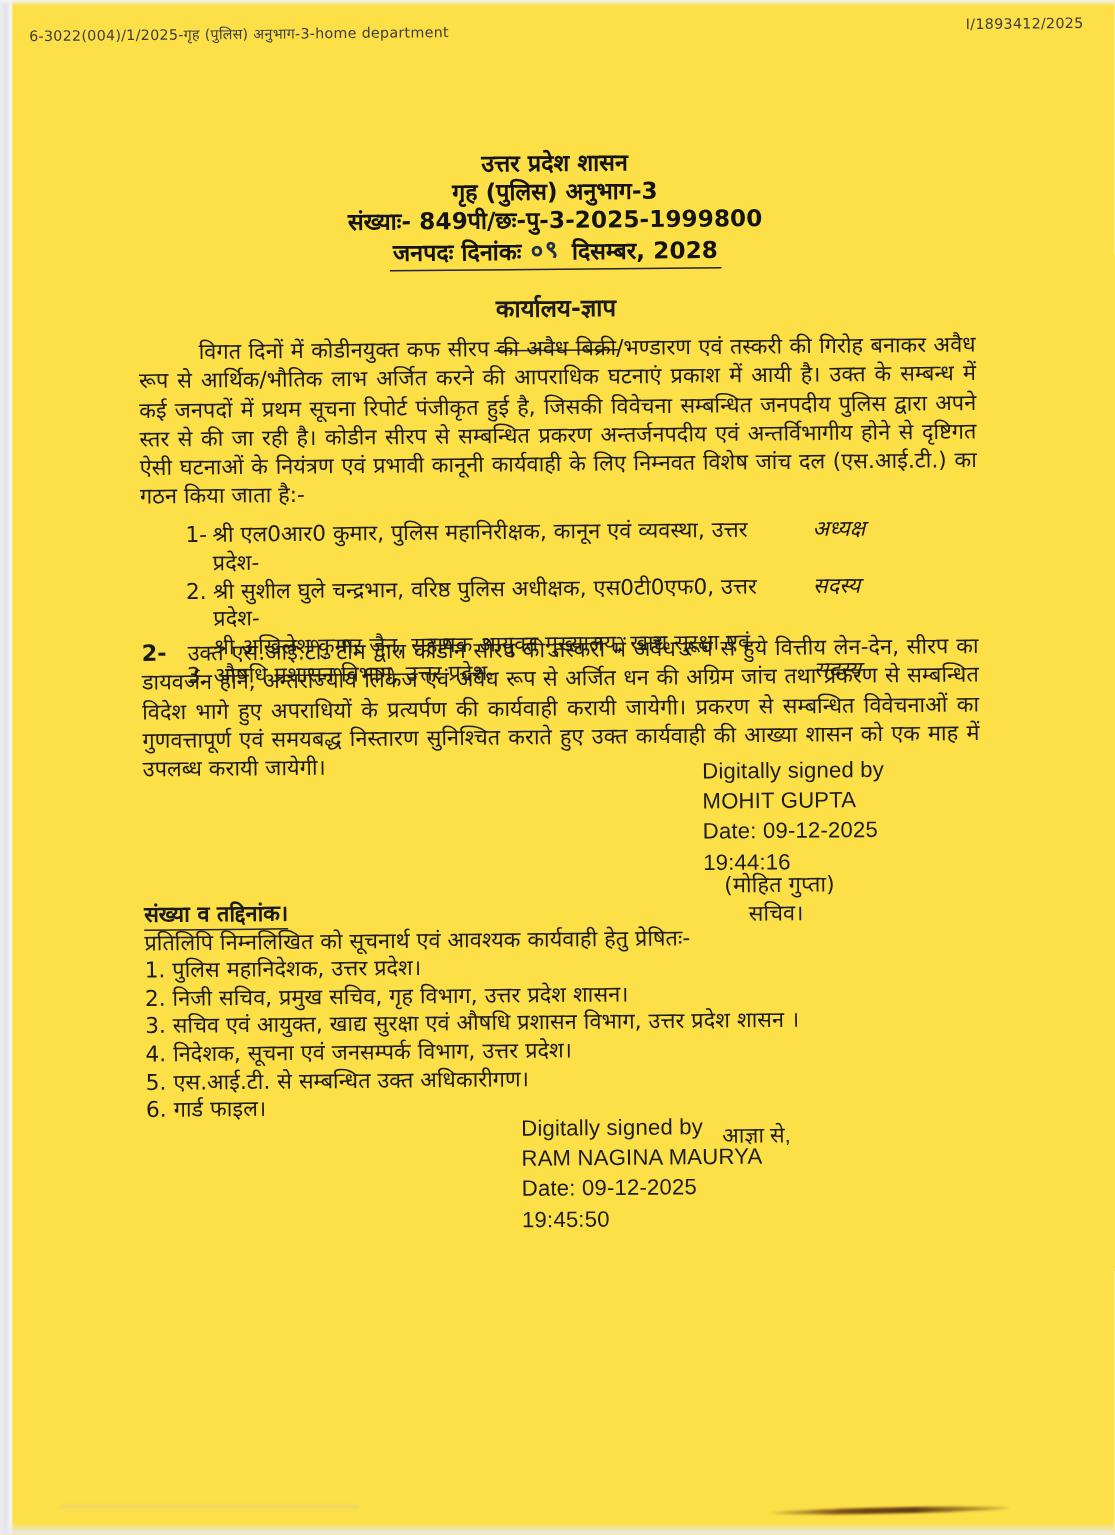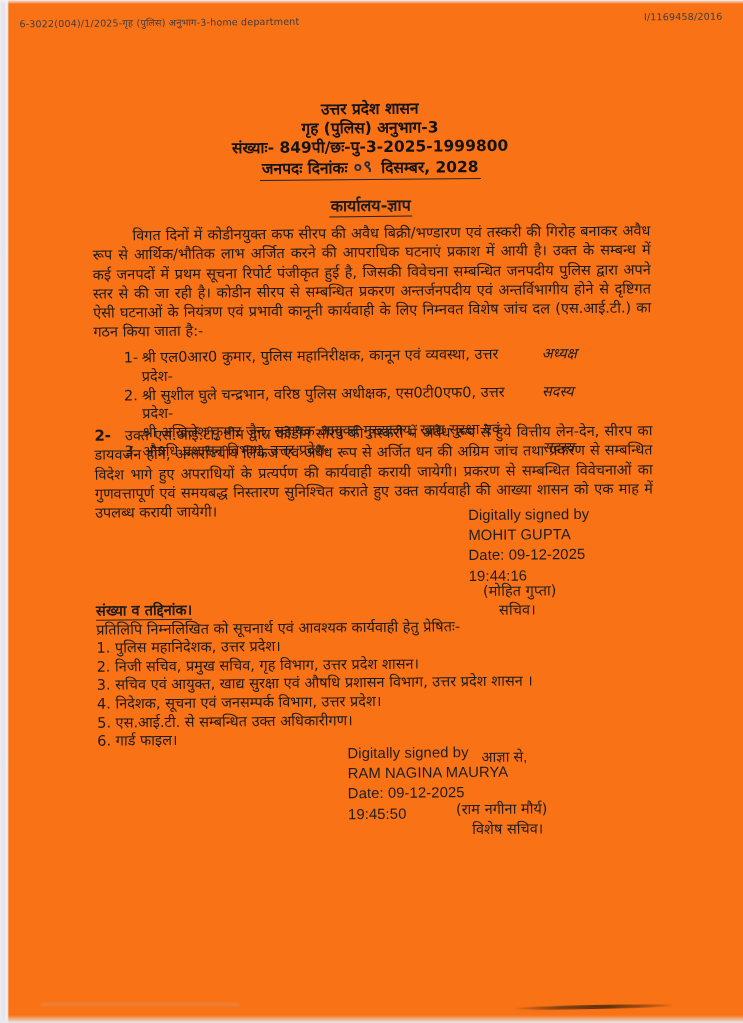--- a/index.html
+++ b/index.html
@@ -2,21 +2,21 @@
 <html><head>
 <meta charset="utf-8">
 <style>
   html,body{margin:0;padding:0;}
   body{
     width:743px;height:1023px;overflow:hidden;position:relative;
     background:#fdfdfd;
     font-family:"DejaVu Sans",sans-serif;
     color:#1c1c1e;
   }
-  .sheet{position:absolute;inset:0;background:#f97316;}
+  .sheet{position:absolute;inset:0;background:#fde047;}
   .sheet-inner{
     position:absolute;inset:0;
     transform:rotate(-0.55deg);
     transform-origin:372px 500px;
   }
   
   .edge-left{position:absolute;left:0;top:0;bottom:0;width:9px;
     background:linear-gradient(to right,#ededf0 0,#e2e2e7 45%,#f7f7f9 80%,rgba(255,255,255,0) 100%);z-index:5;}
   .edge-bottom{position:absolute;left:0;right:0;bottom:0;height:8px;
     background:linear-gradient(to bottom,rgba(255,255,255,0),#e7eaf0);z-index:5;}
@@ -30,21 +30,21 @@
 
   
   .doc-head{position:absolute;top:100px;left:95px;width:557px;text-align:center;
     font-weight:bold;font-size:15.5px;line-height:19px;color:#141416;}
   .doc-head .line{margin-bottom:0;}
   .date-line{display:inline-block;border-bottom:1.6px solid #232325;padding:0 2px 1px 2px;margin-top:1px;}
   .hand-date{display:inline-block;font-size:16px;color:#243049;font-weight:600;
     transform:rotate(-5deg) translateY(-1px);margin:0 8px 0 6px;letter-spacing:1.5px;}
 
   .doc-title{position:absolute;top:194px;left:95px;width:557px;text-align:center;}
-  .doc-title span{font-weight:bold;font-size:16px;border-bottom:1.6px solid #232325;padding:0 1px 1px 1px;}
+  .doc-title span{font-weight:bold;font-size:16px;border-bottom:1.6px solid #232325;padding:0 1px 18px 1px;}
 
   .para{position:absolute;left:95px;width:558px;margin:0;
     font-size:14.5px;line-height:19.3px;text-align:justify;color:#1b1b1d;}
   .para1{top:224px;text-indent:40px;}
   .para2{top:424px;}
   .para2 b{font-weight:bold;font-size:15px;margin-right:14px;}
 
   
   .members{position:absolute;top:346px;left:125px;width:470px;
     font-size:14.5px;line-height:18.8px;color:#1b1b1d;}
@@ -81,21 +81,21 @@
     background:#b9b9c2;opacity:.22;filter:blur(1px);z-index:6;}
 </style>
 </head>
 <body>
 
 <div class="sheet">
   <div class="sheet-inner">
 
     <div class="ref-row">
       <span>6-3022(004)/1/2025-गृह (पुलिस) अनुभाग-3-home department</span>
-      <span>I/1169458/2016</span>
+      <span>I/1893412/2025</span>
     </div>
 
     <div class="doc-head">
       <div class="line">उत्तर प्रदेश शासन</div>
       <div class="line">गृह (पुलिस) अनुभाग-3</div>
       <div class="line">संख्याः- 849पी/छः-पु-3-2025-1999800</div>
       <div class="line">
         <span class="date-line">
           <span>जनपदः दिनांकः</span><span class="hand-date">०९</span><span>दिसम्बर, 2028</span>
         </span>
@@ -154,24 +154,20 @@
 
     <div class="by-order">आज्ञा से,</div>
 
     <div class="sig sig2">
       <div>Digitally signed by</div>
       <div>RAM NAGINA MAURYA</div>
       <div>Date: 09-12-2025</div>
       <div>19:45:50</div>
     </div>
 
-    <div class="sig2-hn">
-      <div>(राम नगीना मौर्य)</div>
-      <div class="hn-desg2">विशेष सचिव।</div>
-    </div>
 
   </div>
 
   <div class="edge-left"></div>
   <div class="edge-top"></div>
   <div class="edge-bottom"></div>
   <div class="smudge-gray"></div>
   <div class="smudge-brown"></div>
 </div>
 

